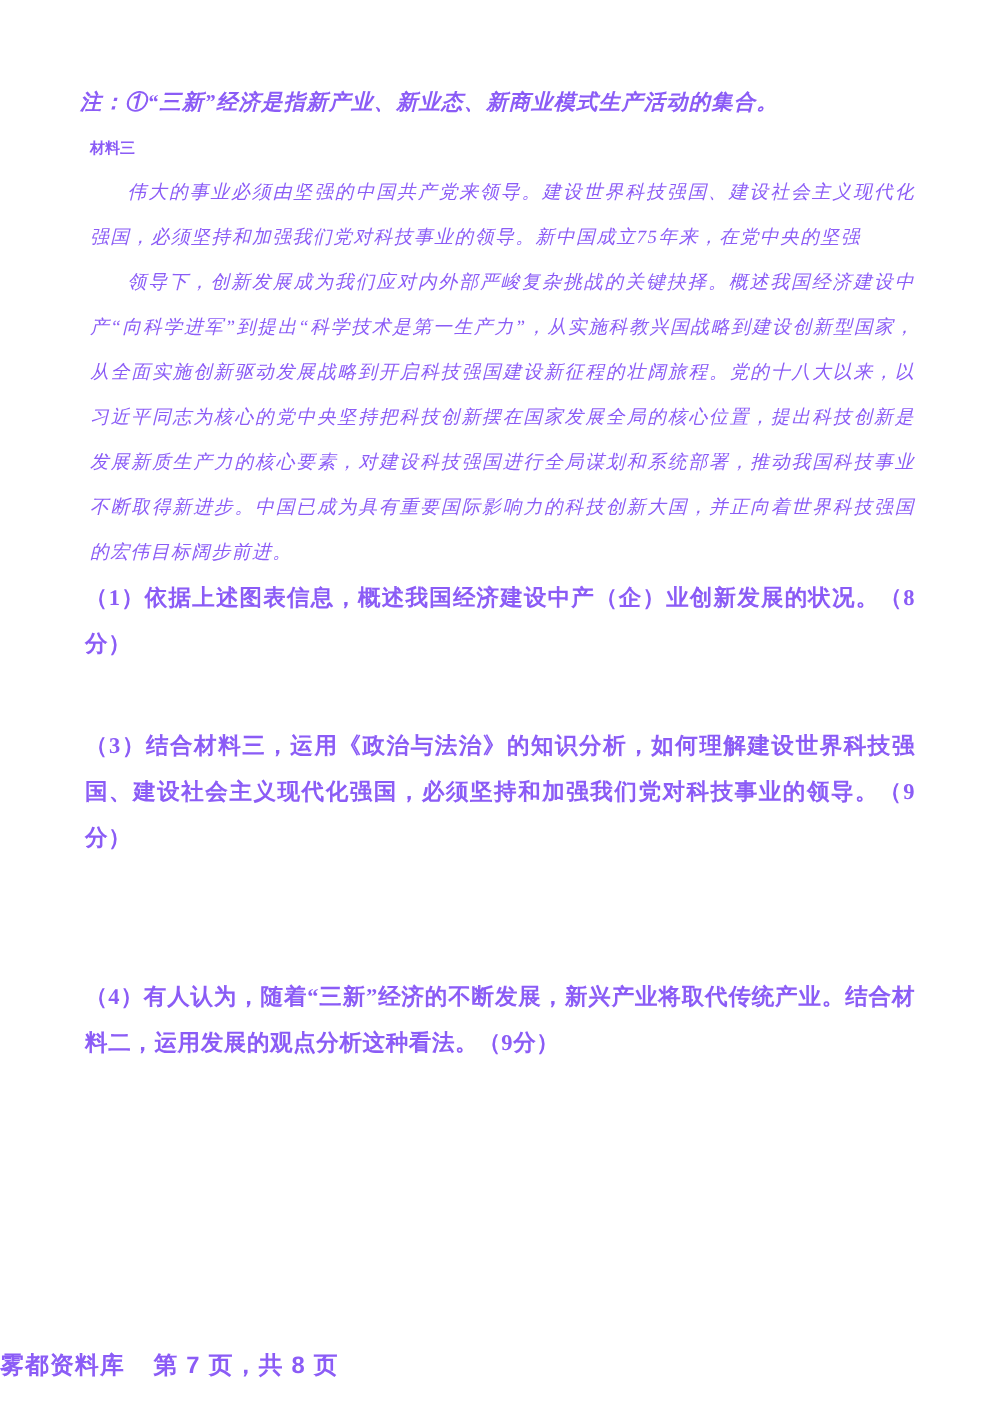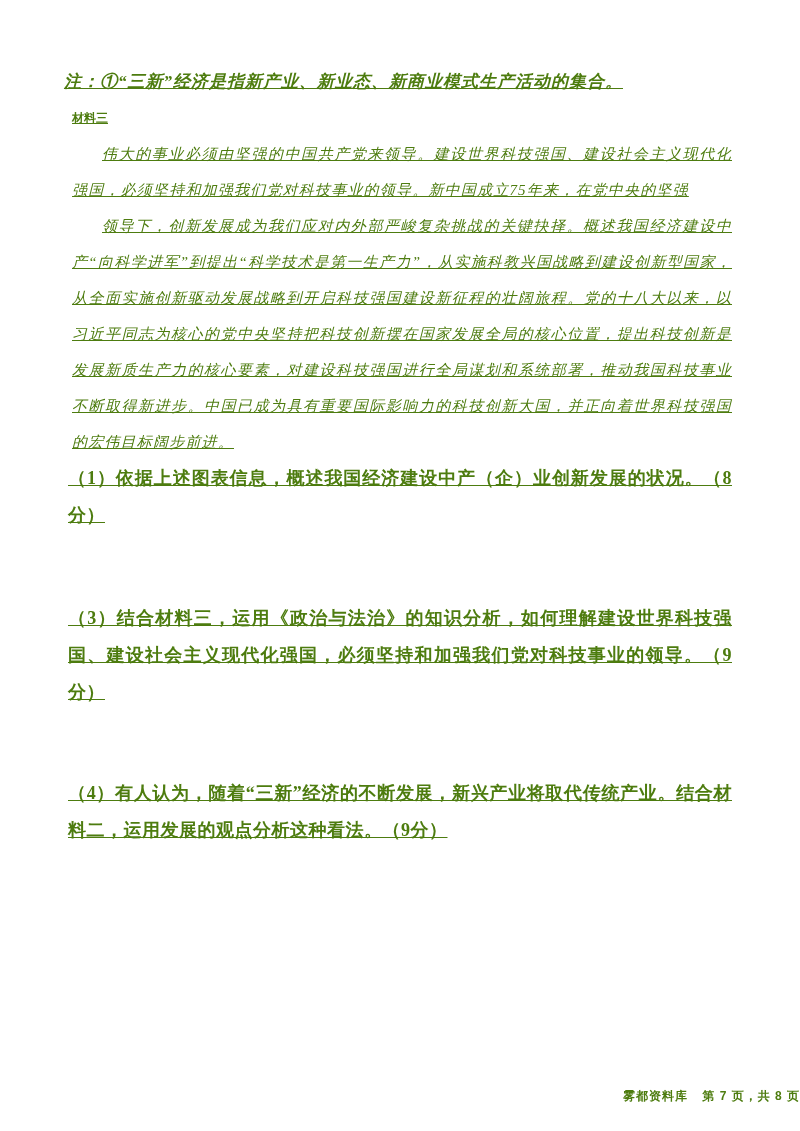--- a/index.html
+++ b/index.html
@@ -3,24 +3,23 @@
 <meta charset="utf-8">
 <style>
   * { margin: 0; padding: 0; box-sizing: border-box; }
   html, body { background: #ffffff; }
   .page {
     position: relative;
     width: 800px;
     height: 1131px;
     margin: 0 auto;
     background: #ffffff;
-    color: #4d7c0f;
+    color: #8b5cf6;
     font-family: "Liberation Serif", serif;
     overflow: hidden;
-    text-decoration: underline;
   }
   .content {
     padding: 64px 68px 0 64px;
   }
   
   .note p {
     font-size: 17px;
     font-weight: bold;
     font-style: italic;
     line-height: 36px;
@@ -52,34 +51,33 @@
   .question {
     font-size: 18px;
     font-weight: bold;
     line-height: 37px;
     text-align: justify;
     text-justify: inter-ideograph;
     letter-spacing: 0.5px;
     padding-left: 4px;
   }
   .question.q2 { margin-top: 70px; }
-  .question.q3 { margin-top: 66px; }
-  .question.q4 { margin-top: 64px; }
+  .question.q3 { margin-top: 44px; }
+  .question.q4 { margin-top: 90px; }
   
   .footer {
     position: absolute;
     left: 0;
     right: 0;
     bottom: 26px;
-    text-align: right;
+    text-align: left;
     font-family: "Liberation Sans", sans-serif;
-    font-size: 12px;
+    font-size: 19px;
     font-weight: bold;
     letter-spacing: 1px;
-    padding-left: 38px;
   }
   .footer .sep { display: inline-block; width: 1.2em; }
 </style>
 </head>
 <body>
 
 <div class="page">
   <div class="content">
 
     <div class="note">

